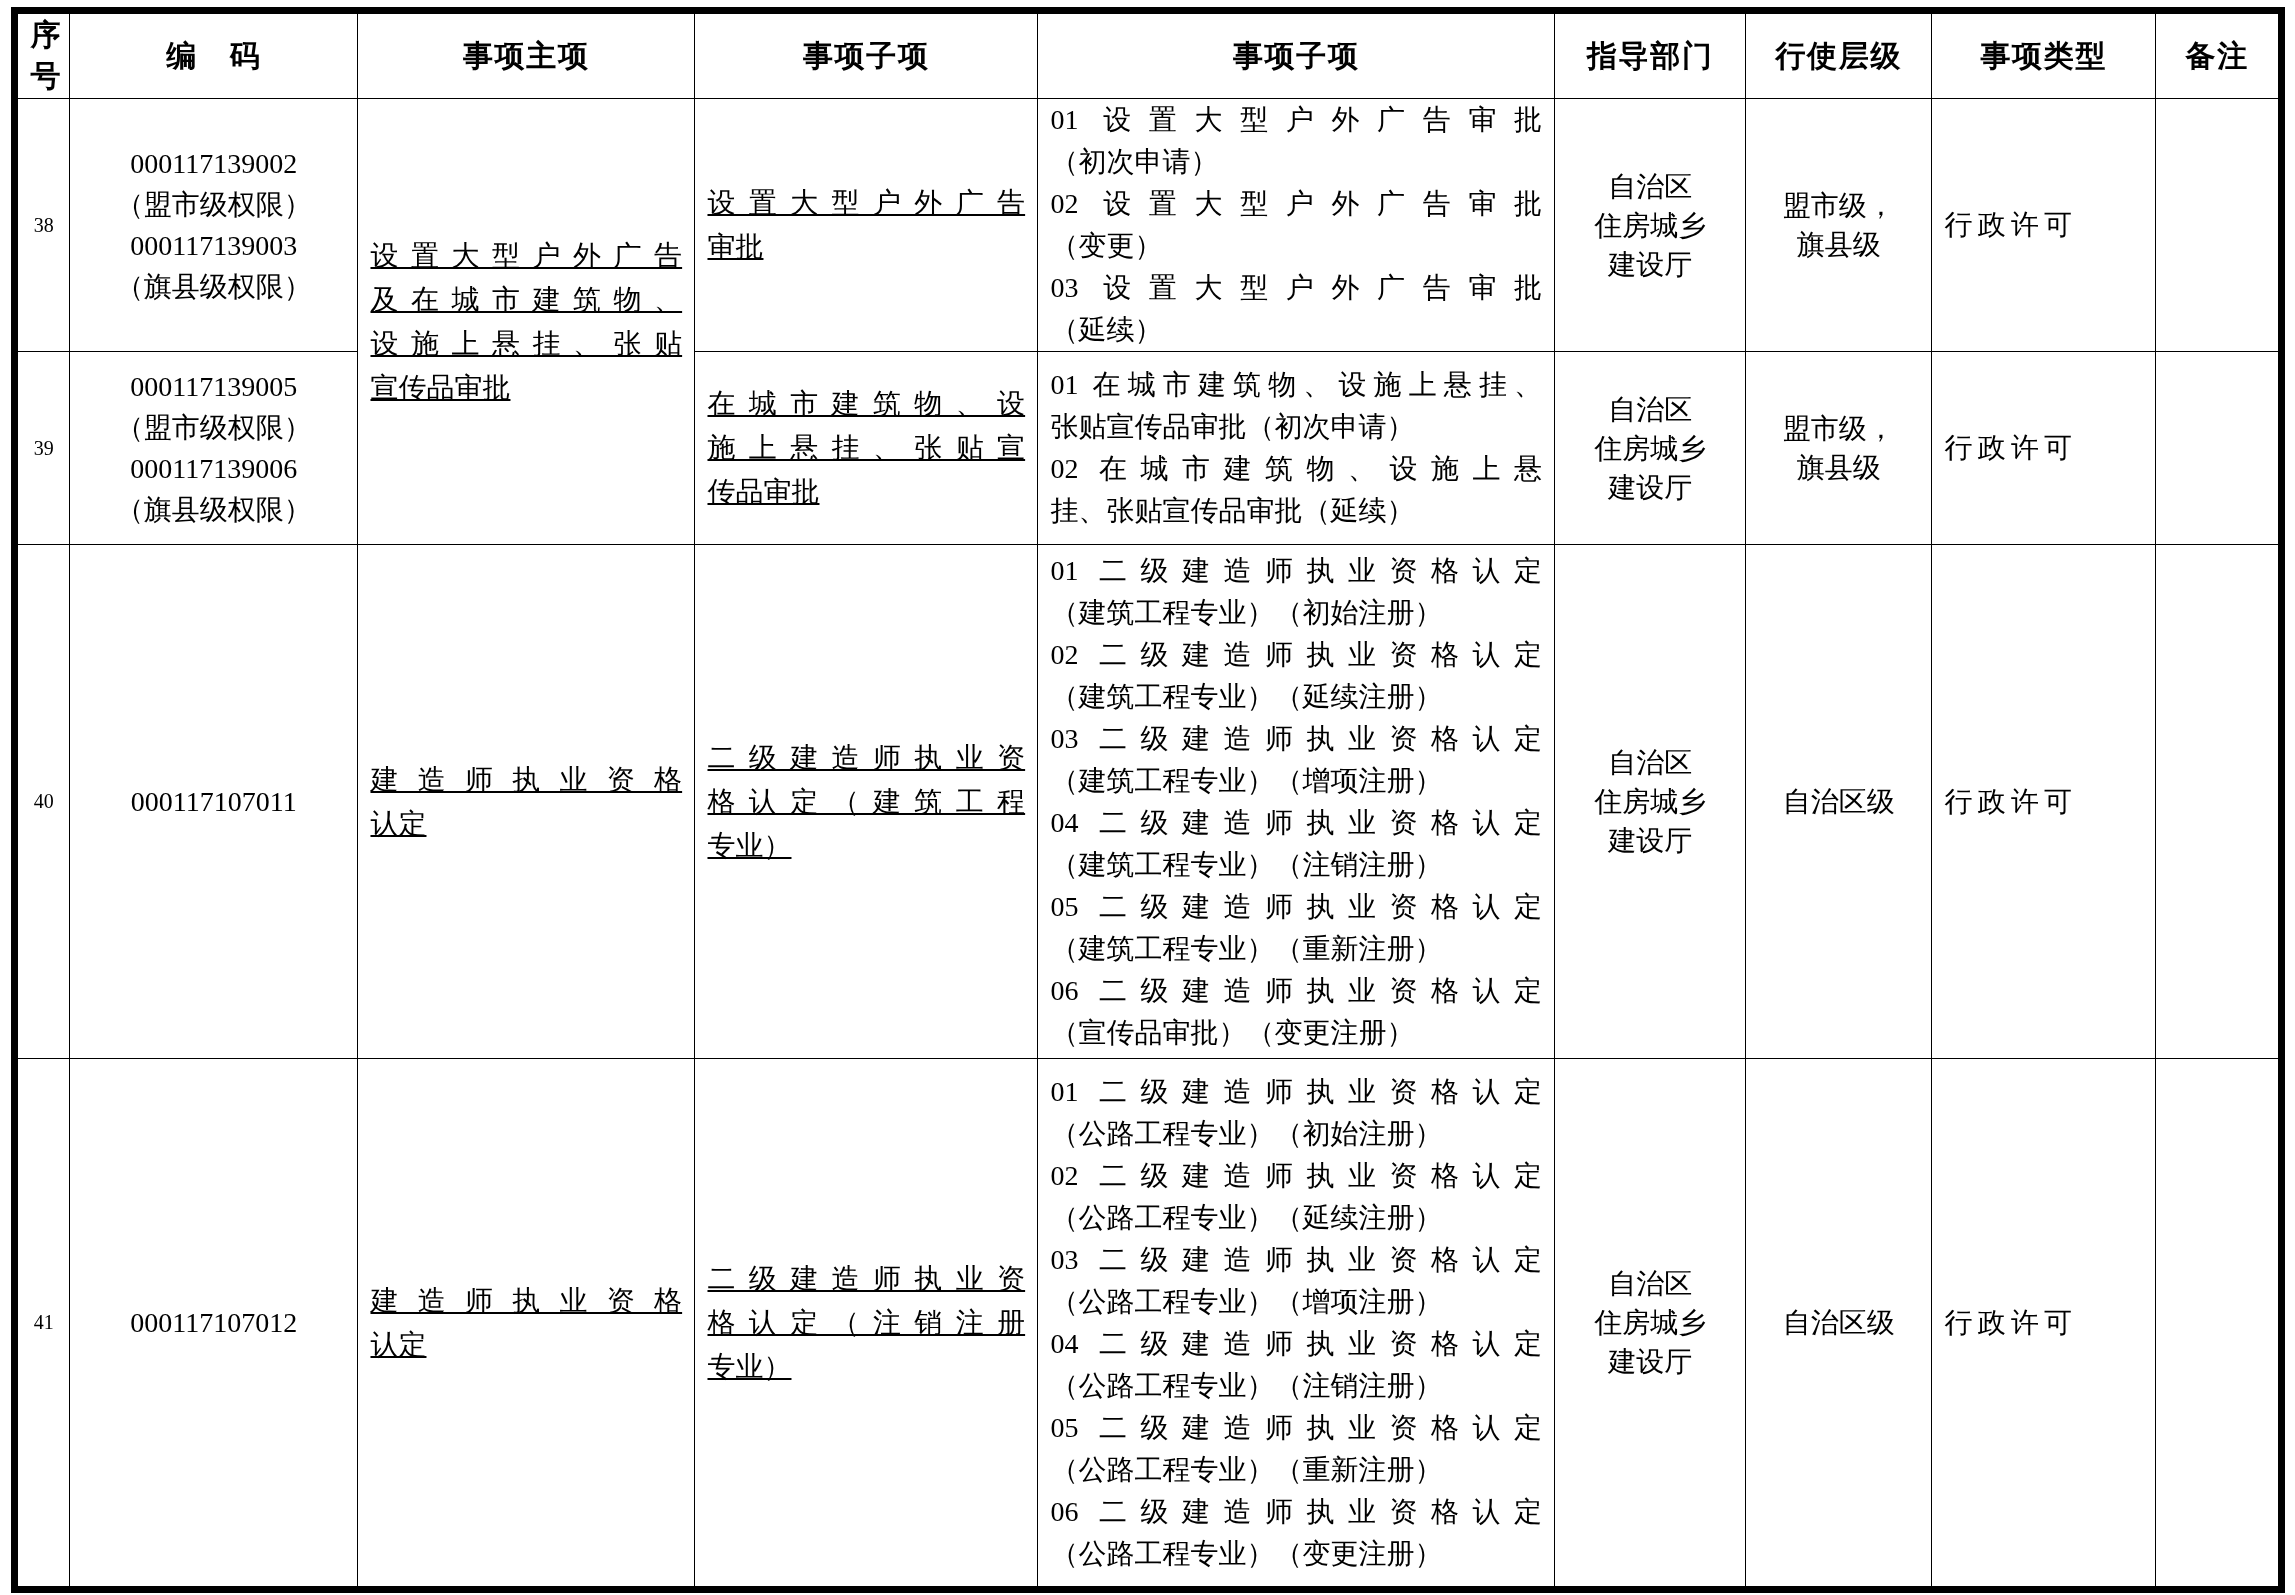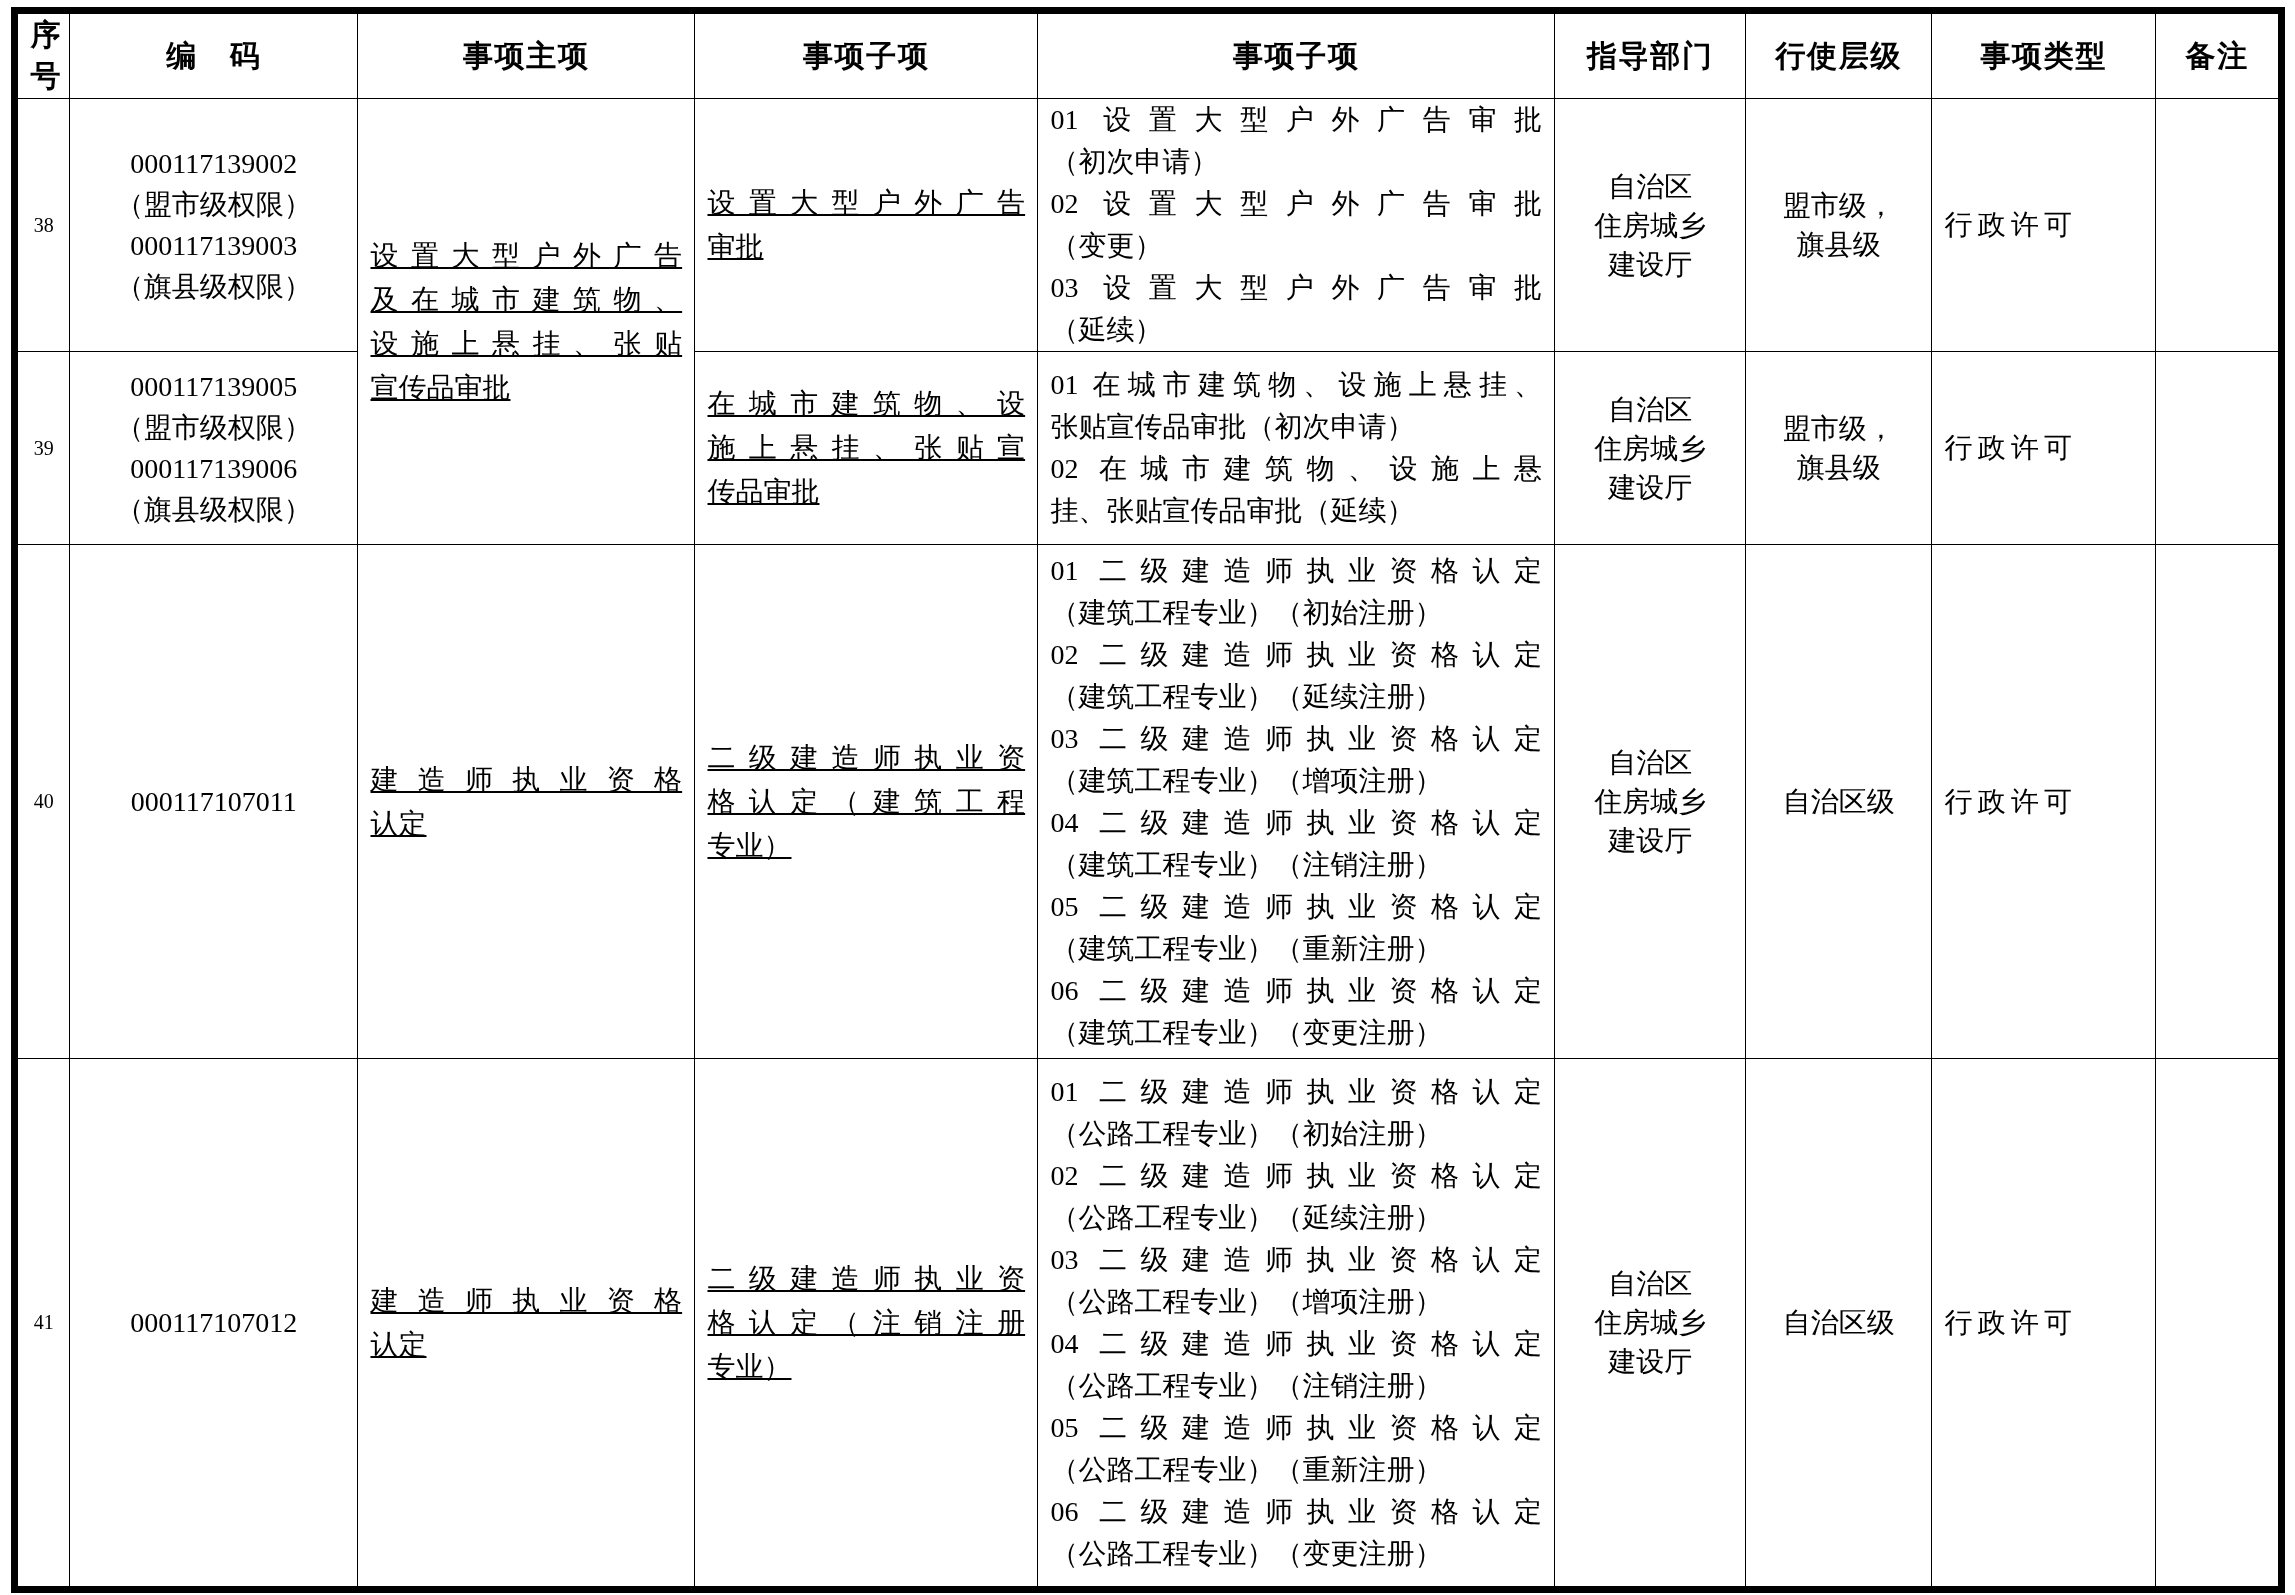--- a/index.html
+++ b/index.html
@@ -220,21 +220,21 @@
           <div class="biz-item">
               <div class="line">04 二级建造师执业资格认定</div>
               <div class="line">（建筑工程专业）（注销注册）</div>
             </div>
           <div class="biz-item">
               <div class="line">05 二级建造师执业资格认定</div>
               <div class="line">（建筑工程专业）（重新注册）</div>
             </div>
           <div class="biz-item">
               <div class="line">06 二级建造师执业资格认定</div>
-              <div class="line">（建筑工程专业）（变更注册）</div>
+              <div class="line">（宣传品审批）（变更注册）</div>
             </div>
         </td>
         <td class="c-dept">
             <div class="line">自治区</div>
             <div class="line">住房城乡</div>
             <div class="line">建设厅</div>
           </td>
         <td class="c-level">
             <div class="line">自治区级</div>
           </td>

